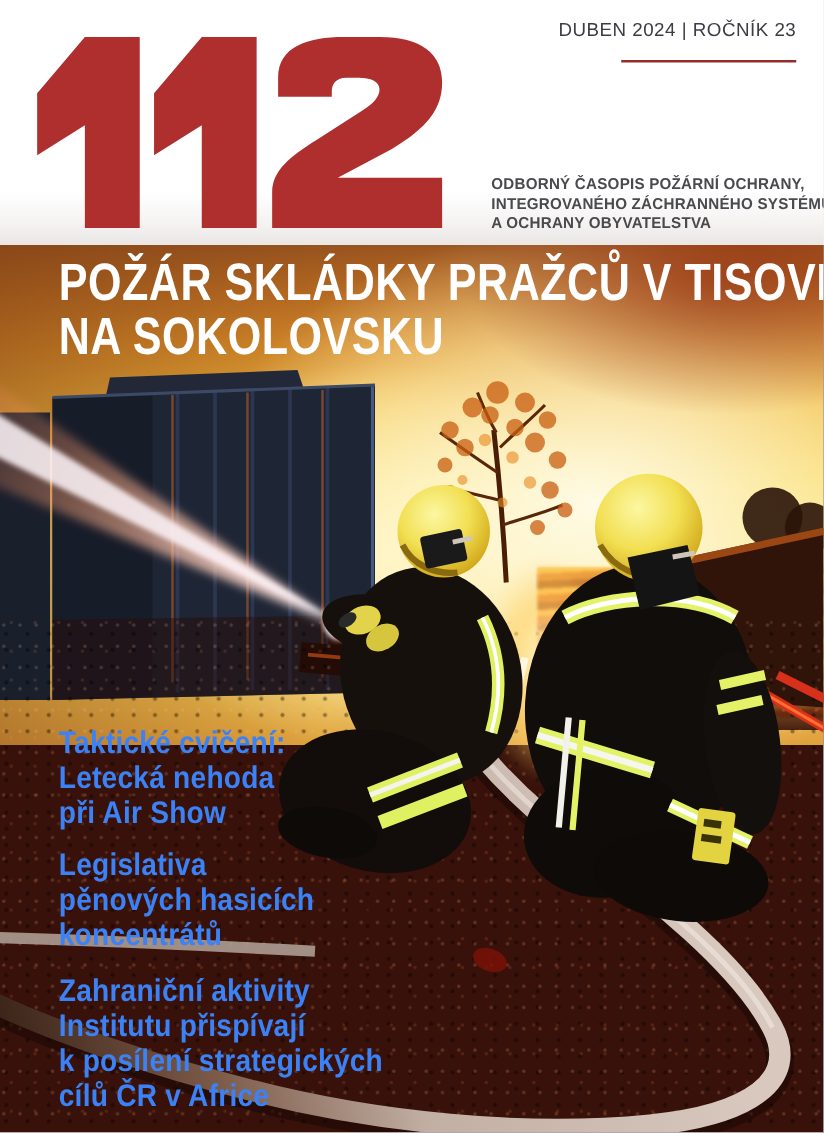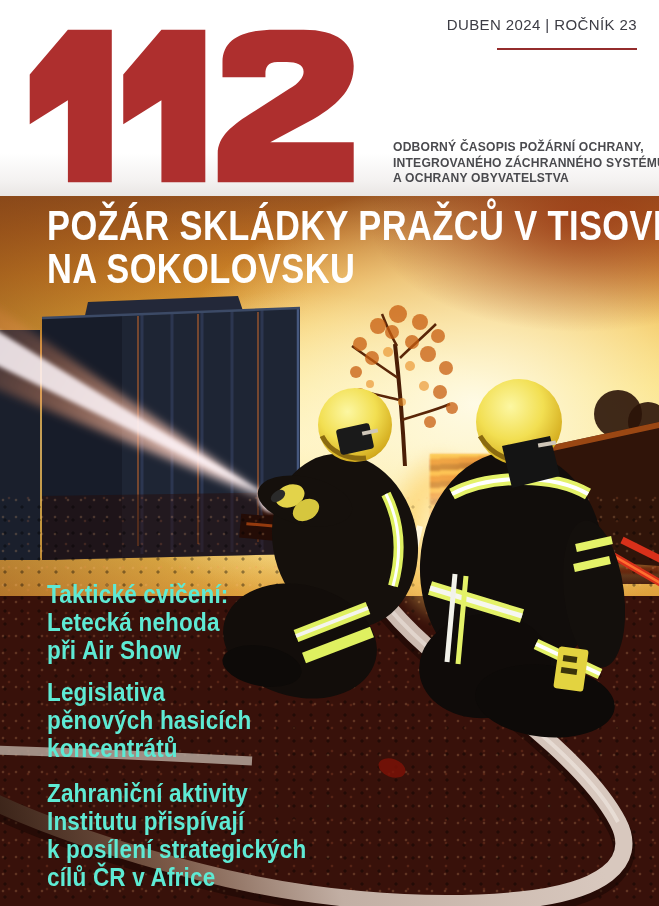--- a/index.html
+++ b/index.html
@@ -64,21 +64,21 @@
       radial-gradient(circle at 5px 11px, rgba(0,0,0,.38) 0 1.2px, transparent 2px);
     background-size:13px 17px,19px 23px,17px 13px;
   }
   .scene{position:absolute;left:0;top:0;width:659px;height:710px;}
   
   .headline{
     position:absolute;left:47px;top:8px;color:#ffffff;
     font-size:42px;font-weight:700;line-height:43px;letter-spacing:.5px;
     transform:scaleX(.82);transform-origin:left top;white-space:nowrap;
   }
-  .teasers{position:absolute;left:47px;top:384px;color:#5eead4;}
+  .teasers{position:absolute;left:47px;top:384px;color:#3b82f6;}
   .teaser{font-size:25px;font-weight:700;line-height:28px;letter-spacing:.2px;
     transform:scaleX(.9);transform-origin:left top;margin-bottom:14px;white-space:nowrap;}
   .t3{margin-top:17px;}
 </style>
 </head>
 <body>
 
 <div class="cover">
 
   <div class="masthead">

